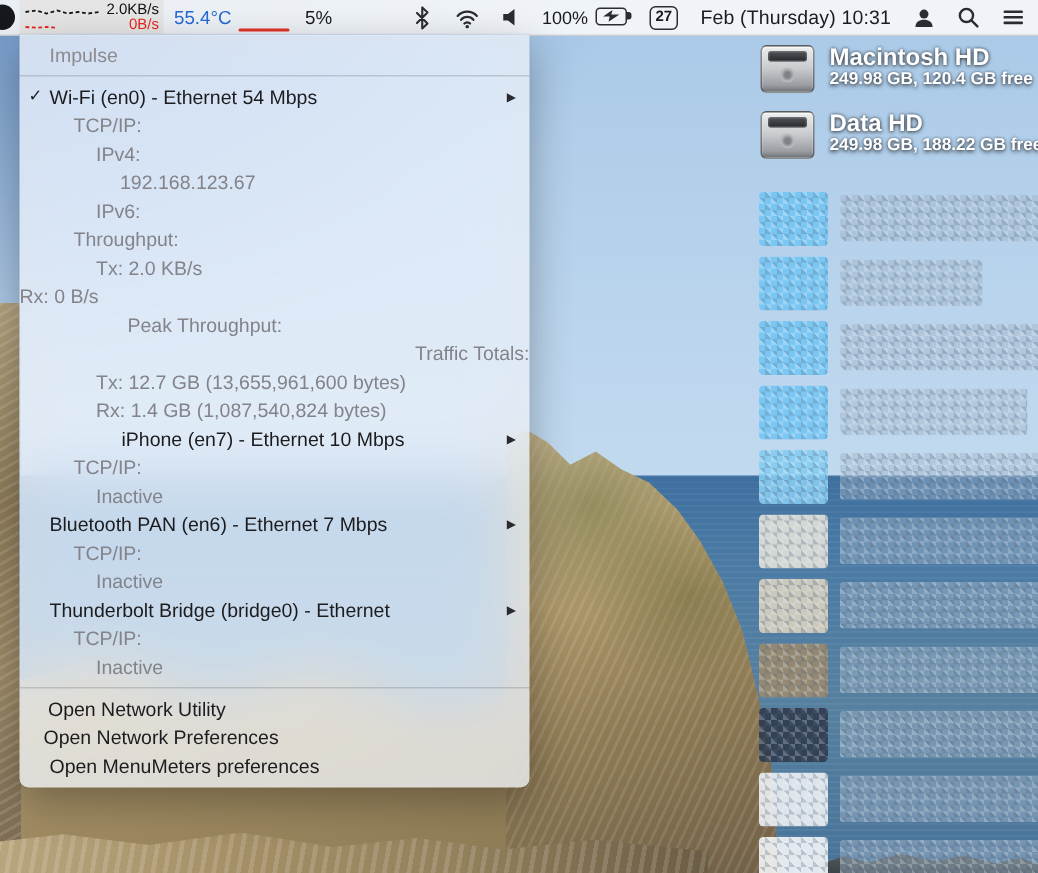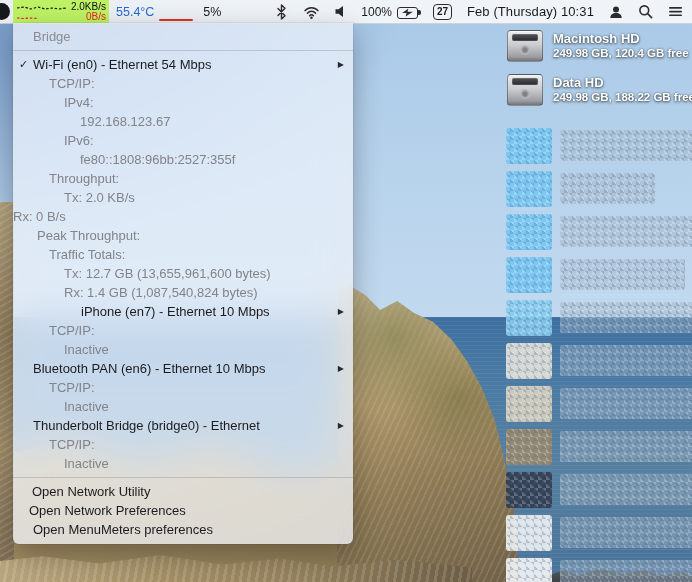--- a/index.html
+++ b/index.html
@@ -57,21 +57,21 @@
     box-shadow:inset 0 1px 1px rgba(255,255,255,.75);
   }
   .hd::before{content:"";position:absolute;left:4px;right:4px;top:3px;height:7px;border-radius:2px;
     background:linear-gradient(180deg,#53555a,#26282c);
     box-shadow:inset 0 0 0 1px rgba(255,255,255,.15);
   }
   .hd::after{content:"";position:absolute;left:50%;top:62%;width:10px;height:10px;margin:-5px 0 0 -5px;border-radius:50%;
     background:radial-gradient(circle at 50% 50%, #7e8185 25%, #b9bbbe 60%, #a6a8ab 100%);
   }
   .vol-text{display:flex;flex-direction:column;line-height:15px;}
-  .vol-name,.vol-info{color:#fff;font-weight:700;font-size:13px;
+  .vol-name,.vol-info{color:#fff;font-weight:700;font-size:16px;
     text-shadow:0 1px 3px rgba(0,0,0,.65),0 0 2px rgba(0,0,0,.45);white-space:nowrap;}
   .vol-info{font-size:11.5px;}
   
   .brow{position:absolute;left:506px;display:flex;gap:8px;align-items:flex-start;}
   .pix{
     background-image:
       linear-gradient(45deg, rgba(255,255,255,.25) 25%, rgba(0,0,0,0) 25% 75%, rgba(255,255,255,.25) 75%),
       linear-gradient(45deg, rgba(80,100,125,.28) 25%, rgba(0,0,0,0) 25% 75%, rgba(80,100,125,.28) 75%);
     background-size:8px 8px,8px 8px;background-position:0 0,4px 4px;
   }
@@ -88,21 +88,21 @@
   #net-widget{width:96px;height:23px;margin-left:3px;flex:0 0 auto;display:flex;align-items:center;justify-content:flex-end;position:relative;}
   #net-widget svg{position:absolute;left:2px;top:1px;}
   .nw-text{display:flex;flex-direction:column;align-items:flex-end;padding-right:3px;line-height:10px;font-size:10px;font-weight:500;}
   .nw-tx{color:#101014;}
   .nw-rx{color:#e8241b;}
   .mb-temp{margin-left:7px;font-size:12.5px;}
   .mb-redline{width:34px;height:2px;background:#e03127;align-self:flex-end;margin:0 0 2px 5px;border-radius:1px;}
   .mb-cpu{margin-left:10px;font-size:12.5px;}
   #mb-right{margin-left:auto;display:flex;align-items:center;gap:15px;padding-right:9px;}
   .mb-icon{display:flex;align-items:center;}
-  .batt-group{display:flex;align-items:flex-end;gap:5px;}
+  .batt-group{display:flex;align-items:flex-start;gap:5px;}
   .batt{width:19px;height:10px;border:1.6px solid #2c2c30;border-radius:3px;position:relative;}
   .batt-bolt{position:absolute;left:3px;right:3px;top:1px;bottom:1px;background:#2c2c30;
     clip-path:polygon(58% 0,8% 56%,42% 56%,36% 100%,92% 40%,50% 40%);}
   .batt-nub{position:absolute;right:-4px;top:2.5px;width:2.5px;height:5px;border-radius:0 2px 2px 0;background:#2c2c30;}
   .cal{width:17px;height:14px;border:1.7px solid #2c2c30;border-radius:4px;display:flex;align-items:center;justify-content:center;
     font-size:10px;font-weight:600;color:#1b1b1e;}
   .mb-datetime{font-size:13px;letter-spacing:.1px;}
   
   #menu{position:absolute;left:13px;top:23px;width:340px;z-index:6;
     background:rgba(235,239,245,.80);
@@ -191,21 +191,21 @@
       <div class="brow" style="top: 558px;">
         <div class="bicon pix" style="background-color: rgb(243, 245, 247);"></div>
         <div class="btext pix" style="width: 140px;"></div>
       </div>
     </div>
 </div>
 
 <div id="menubar">
   <div id="app-circle"></div>
 
-  <div id="net-widget" style="background:#bef264;">
+  <div id="net-widget" style="background:#e5e5e5;">
     <svg width="56" height="21">
       <polyline points="2,7 9,6 16,8 23,6 30,8 37,7 44,8 51,7" fill="none" stroke="#15161a" stroke-width="1.2" stroke-dasharray="2.5 1.8"></polyline>
       <polyline points="2,17 9,17.5 16,17 23,17.5" fill="none" stroke="#e8241b" stroke-width="1.2" stroke-dasharray="2.5 1.8"></polyline>
     </svg>
     <div class="nw-text">
       <span class="nw-tx">2.0KB/s</span>
       <span class="nw-rx">0B/s</span>
     </div>
   </div>
 
@@ -258,39 +258,38 @@
         <rect x="1" y="2" width="13" height="1.7" rx="0.8" fill="#2c2c30"></rect>
         <rect x="1" y="5.7" width="13" height="1.7" rx="0.8" fill="#2c2c30"></rect>
         <rect x="1" y="9.4" width="13" height="1.7" rx="0.8" fill="#2c2c30"></rect>
       </svg>
     </span>
   </div>
 </div>
 
 <div id="menu">
   <div id="menu-rows">
-      <div class="mrow t-header" style="padding-left: 20px;"><span>Bridge</span></div>
+      <div class="mrow t-header" style="padding-left: 20px;"><span>Impulse</span></div>
       <div class="msep"></div>
       <div class="mrow t-action" style="padding-left: 20px;"><span class="check">✓</span><span>Wi-Fi (en0) - Ethernet 54 Mbps</span><span class="subarrow">▶</span></div>
       <div class="mrow t-info" style="padding-left: 36px;"><span>TCP/IP:</span></div>
       <div class="mrow t-info" style="padding-left: 51px;"><span>IPv4:</span></div>
       <div class="mrow t-info" style="padding-left: 67px;"><span>192.168.123.67</span></div>
       <div class="mrow t-info" style="padding-left: 51px;"><span>IPv6:</span></div>
-      <div class="mrow t-info" style="padding-left: 67px;"><span>fe80::1808:96bb:2527:355f</span></div>
       <div class="mrow t-info" style="padding-left: 36px;"><span>Throughput:</span></div>
       <div class="mrow t-info" style="padding-left: 51px;"><span>Tx: 2.0 KB/s</span></div>
       <div class="mrow t-info" style=""><span>Rx: 0 B/s</span></div>
-      <div class="mrow t-info" style="padding-left: 24px;"><span>Peak Throughput:</span></div>
-      <div class="mrow t-info" style="padding-left: 36px;"><span>Traffic Totals:</span></div>
+      <div class="mrow t-info" style="padding-left: 36px; margin-left: 36px;"><span>Peak Throughput:</span></div>
+      <div class="mrow t-info" style=" text-align: right;"><span>Traffic Totals:</span></div>
       <div class="mrow t-info" style="padding-left: 51px;"><span>Tx: 12.7 GB (13,655,961,600 bytes)</span></div>
       <div class="mrow t-info" style="padding-left: 51px;"><span>Rx: 1.4 GB (1,087,540,824 bytes)</span></div>
       <div class="mrow t-action" style="padding-left: 20px; margin-left: 48px;"><span>iPhone (en7) - Ethernet 10 Mbps</span><span class="subarrow">▶</span></div>
       <div class="mrow t-info" style="padding-left: 36px;"><span>TCP/IP:</span></div>
       <div class="mrow t-info" style="padding-left: 51px;"><span>Inactive</span></div>
-      <div class="mrow t-action" style="padding-left: 20px;"><span>Bluetooth PAN (en6) - Ethernet 10 Mbps</span><span class="subarrow">▶</span></div>
+      <div class="mrow t-action" style="padding-left: 20px;"><span>Bluetooth PAN (en6) - Ethernet 7 Mbps</span><span class="subarrow">▶</span></div>
       <div class="mrow t-info" style="padding-left: 36px;"><span>TCP/IP:</span></div>
       <div class="mrow t-info" style="padding-left: 51px;"><span>Inactive</span></div>
       <div class="mrow t-action" style="padding-left: 20px;"><span>Thunderbolt Bridge (bridge0) - Ethernet</span><span class="subarrow">▶</span></div>
       <div class="mrow t-info" style="padding-left: 36px;"><span>TCP/IP:</span></div>
       <div class="mrow t-info" style="padding-left: 51px;"><span>Inactive</span></div>
       <div class="msep"></div>
       <div class="mrow t-action" style="padding-left: 19px;"><span>Open Network Utility</span></div>
       <div class="mrow t-action" style="padding-left: 16px;"><span>Open Network Preferences</span></div>
       <div class="mrow t-action" style="padding-left: 20px;"><span>Open MenuMeters preferences</span></div>
     </div>

